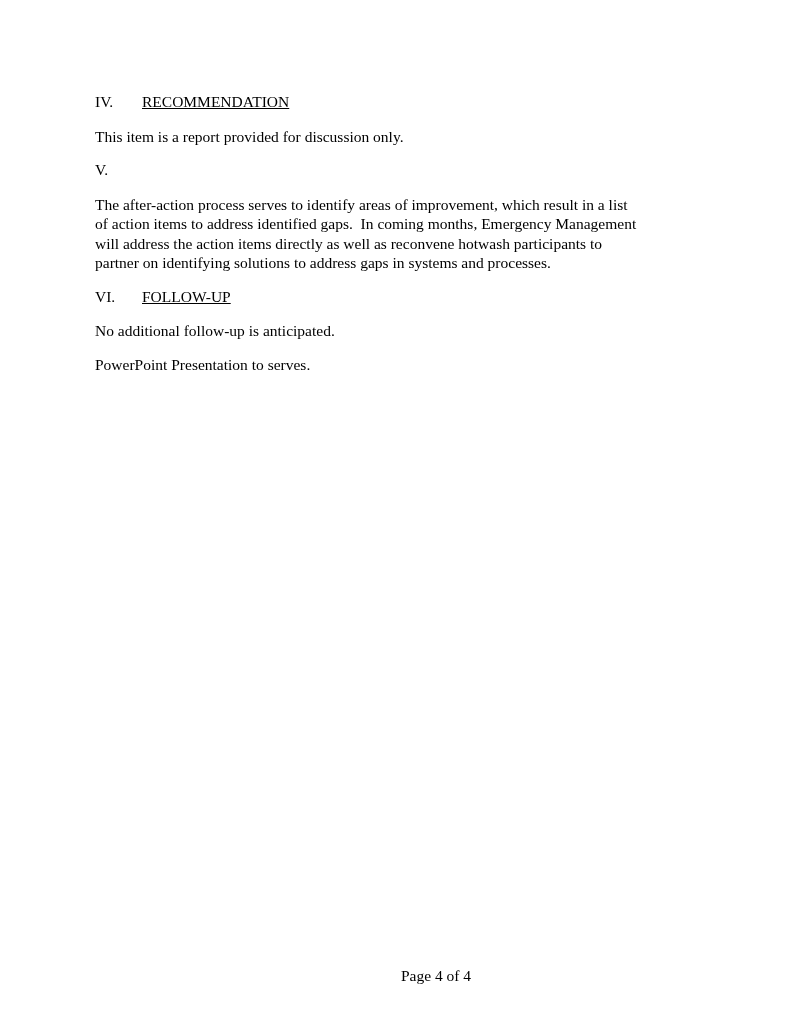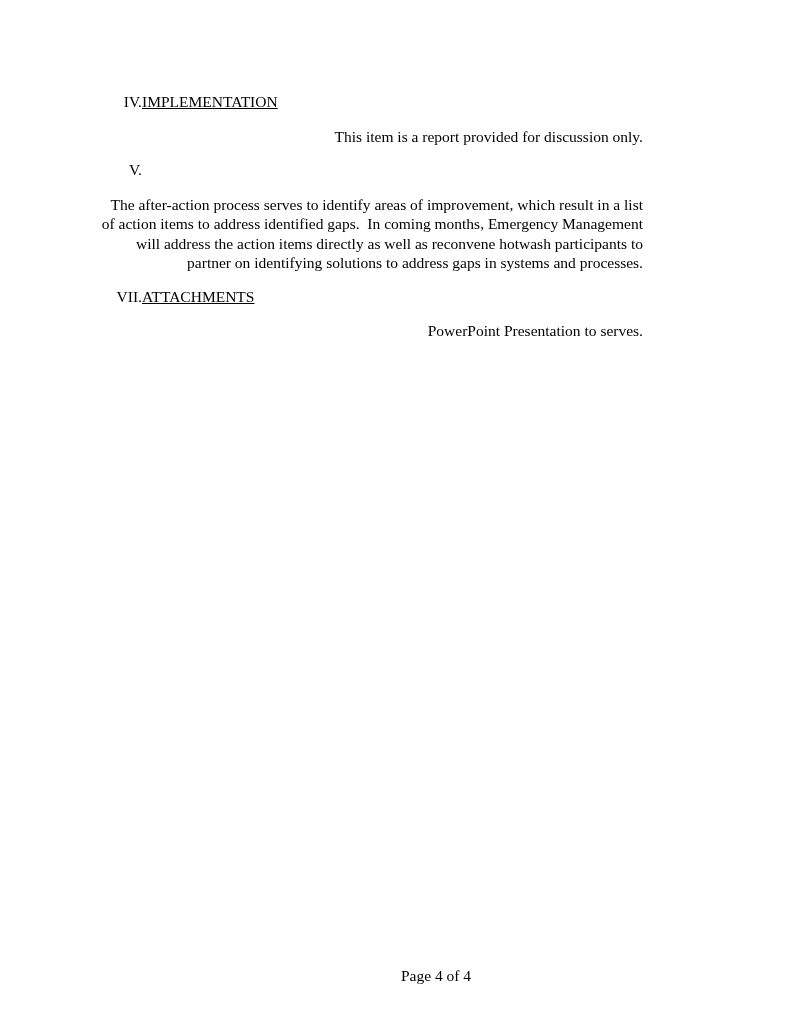--- a/index.html
+++ b/index.html
@@ -16,21 +16,20 @@
     font-family: "Liberation Serif", "DejaVu Serif", serif;
     font-size: 15.5px;
     line-height: 19.5px;
     overflow: hidden;
   }
   .content {
     position: absolute;
     top: 92px;
     left: 95px;
     width: 595px;
-    text-align: right;
   }
   .section {
     margin-bottom: 14px;
   }
   .heading-row {
     display: flex;
     margin-bottom: 15px;
   }
   .numeral {
     flex: 0 0 47px;
@@ -53,37 +52,40 @@
 </style>
 </head>
 <body>
 
 <div class="page">
   <div class="content">
 
     <div class="section">
       <div class="heading-row">
         <span class="numeral">IV.</span>
-        <span class="heading">IMPLEMENTATION</span>
+        <span class="heading">RECOMMENDATION</span>
       </div>
       <div class="body-text">This item is a report provided for discussion only.</div>
     </div>
 
     <div class="section">
       <div class="heading-row">
         <span class="numeral">V.</span>
       </div>
       <div class="body-text">The after-action process serves to identify areas of improvement, which result in a list of action items to address identified gaps.  In coming months, Emergency Management will address the action items directly as well as reconvene hotwash participants to partner on identifying solutions to address gaps in systems and processes.</div>
     </div>
 
+    <div class="section">
+      <div class="heading-row">
+        <span class="numeral">VI.</span>
+        <span class="heading">FOLLOW-UP</span>
+      </div>
+      <div class="body-text">No additional follow-up is anticipated.</div>
+    </div>
 
     <div class="section">
-      <div class="heading-row">
-        <span class="numeral">VII.</span>
-        <span class="heading">ATTACHMENTS</span>
-      </div>
       <div class="body-text">PowerPoint Presentation to serves.</div>
     </div>
 
   </div>
 
   <div class="footer">Page 4 of 4</div>
 </div>
 
 </body></html>

